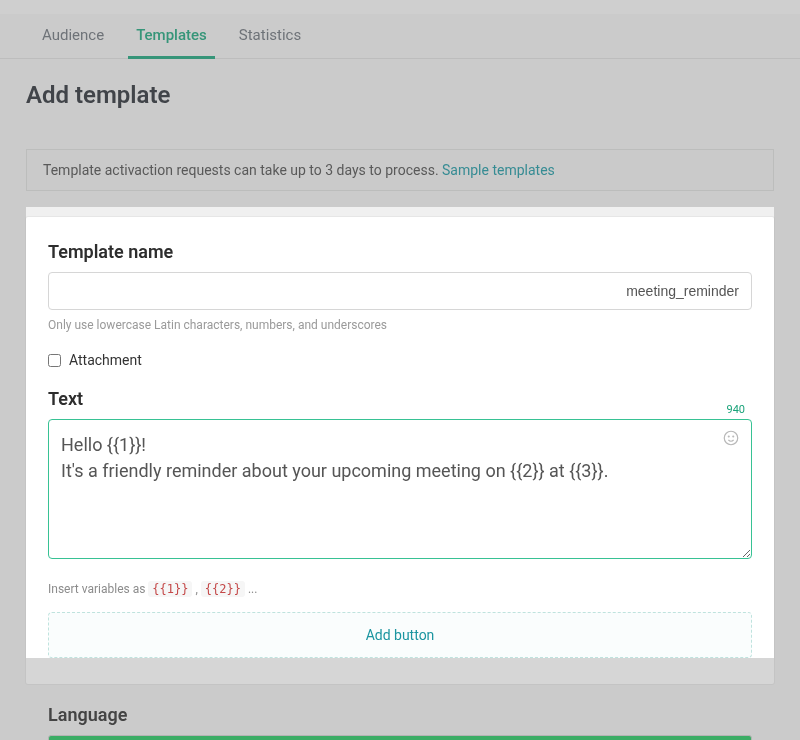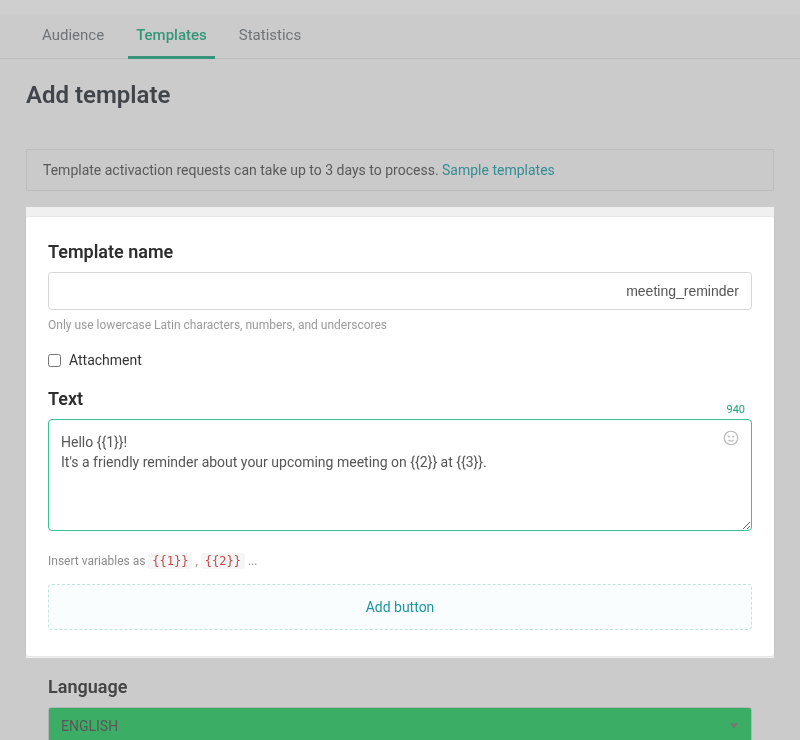--- a/index.html
+++ b/index.html
@@ -113,25 +113,25 @@
   }
   .char-count {
     position: absolute;
     right: 7px;
     top: -16px;
     font-size: 11px;
     color: #1aa37a;
   }
   .big-textarea {
     width: 100%;
-    height: 112px;
+    height: 140px;
     border: 1px solid #37c294;
     border-radius: 4px;
     padding: 12px 40px 12px 12px;
-    font-size: 14px;
+    font-size: 18px;
     font-family: inherit;
     color: #555;
     resize: vertical;
     outline: none;
     line-height: 1.45;
   }
   .emoji-icon {
     position: absolute;
     right: 12px;
     top: 10px;

